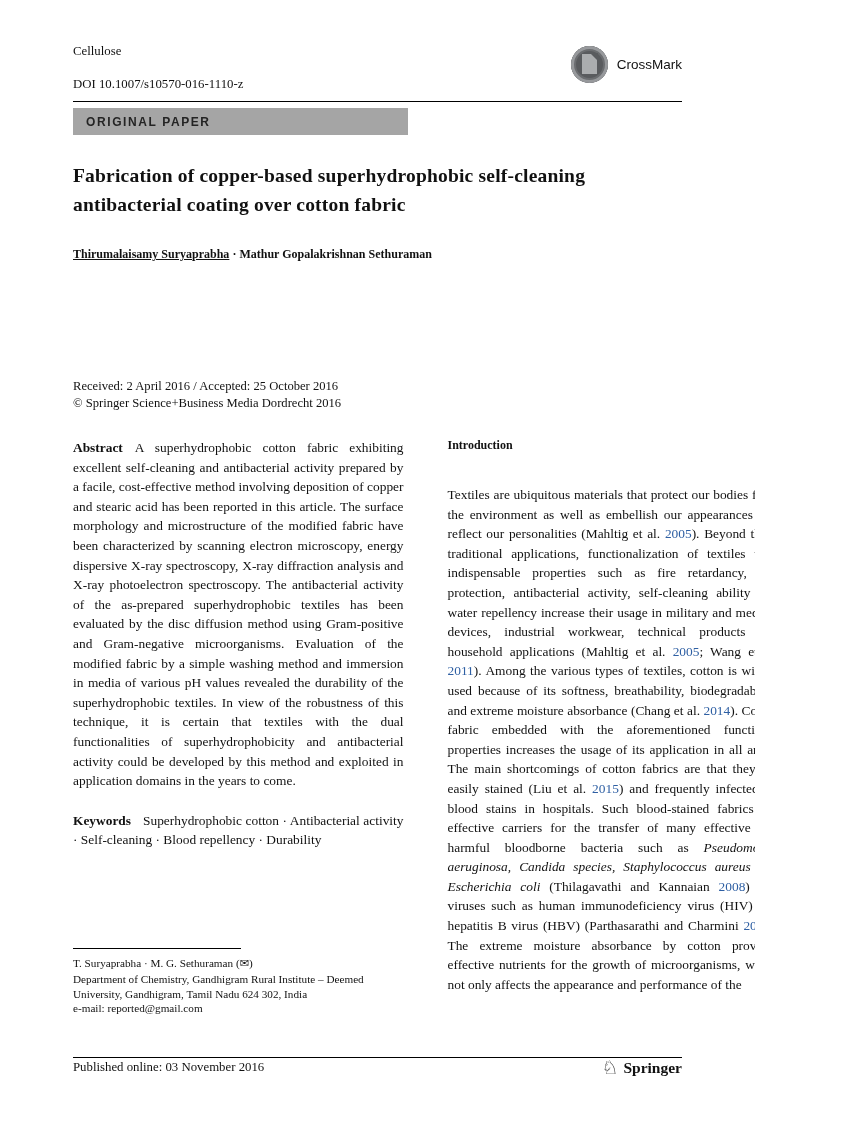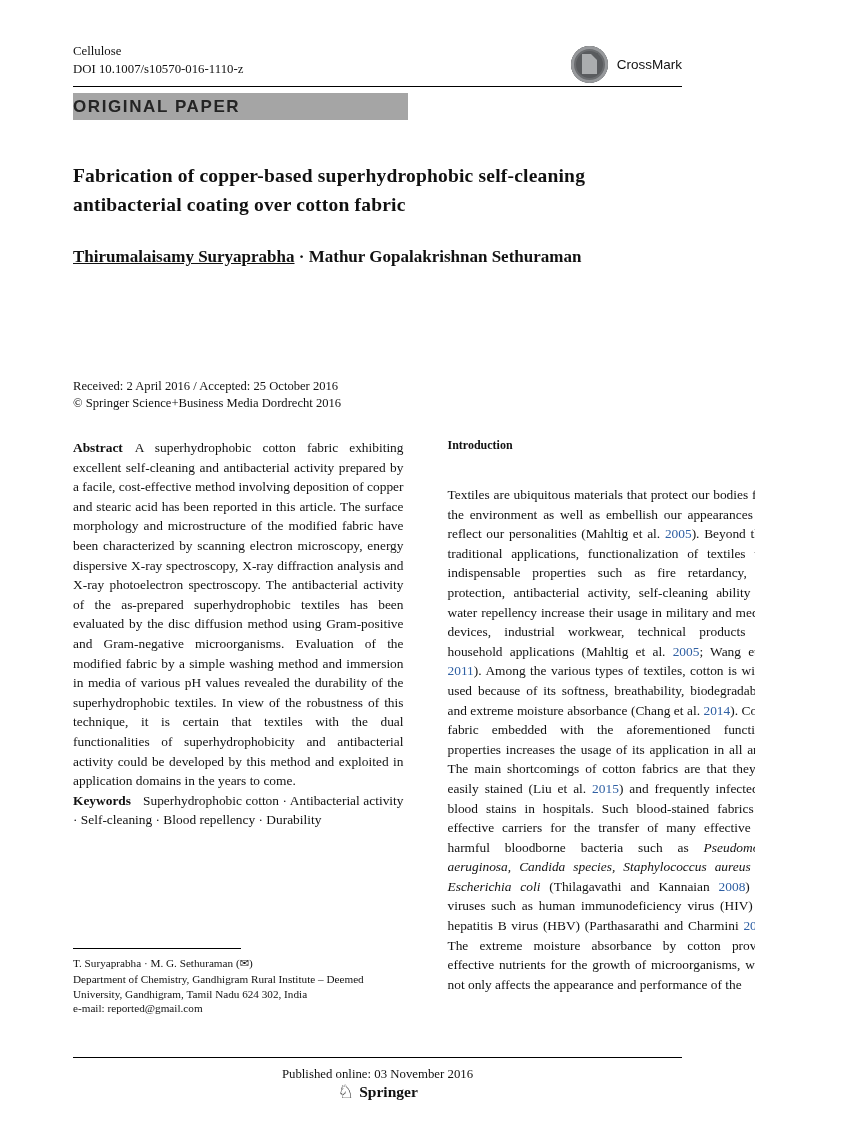--- a/index.html
+++ b/index.html
@@ -3,62 +3,62 @@
 <meta charset="utf-8">
 <style>
   * { margin:0; padding:0; box-sizing:border-box; }
   html,body { background:#ffffff; }
   body { font-family:"Liberation Serif", serif; color:#111; }
   .page { position:relative; width:755px; height:1146px; background:#fff; overflow:hidden; }
 
   
   .header-block { position:absolute; top:44px; left:73px; right:73px; }
   .journal-name { font-size:12.8px; }
-  .doi { font-size:12.8px; margin-top:3px; }
+  .doi { font-size:12.8px; margin-top:18px; }
   .header-rule { border-top:1px solid #000; margin-top:9px; }
   .banner { margin-top:6px; width:335px; height:27px; display:flex; align-items:center;
-            background:var(--banner_bg,#a5a5a5); color:#242424;
-            font-family:"Liberation Sans", sans-serif; font-weight:bold; font-size:17px;
+            padding-left:13px; background:var(--banner_bg,#a5a5a5); color:#242424;
+            font-family:"Liberation Sans", sans-serif; font-weight:bold; font-size:12px;
             letter-spacing:1.6px; }
 
   
   .crossmark { position:absolute; top:46px; right:73px; display:flex; align-items:center; gap:9px; cursor:pointer; }
   .cm-circle { width:37px; height:37px; border-radius:50%; background:#595b5e; position:relative;
                box-shadow: inset 0 0 0 3px #97999c, inset 0 0 0 5px #6b6d70; }
   .cm-page { position:absolute; left:11px; top:8px; width:15px; height:20px; background:#abadaf; }
   .cm-page::after { content:""; position:absolute; right:-1px; top:-1px; border:4px solid transparent;
                     border-top-color:#595b5e; border-right-color:#595b5e; }
   .cm-text { font-family:"Liberation Sans", sans-serif; font-size:13.5px; color:#111; }
 
   
   .title { position:absolute; top:162px; left:73px; right:95px; font-size:19.5px; font-weight:bold;
            line-height:28.5px; letter-spacing:0.2px; }
-  .authors { position:absolute; top:247px; left:73px; font-size:17px; font-weight:bold; }
+  .authors { position:absolute; top:247px; left:73px; font-size:12px; font-weight:bold; }
   .author-underline { text-decoration:underline; }
   .dates { position:absolute; top:378px; left:73px; font-size:12.6px; line-height:17px; }
 
   
   .columns { position:absolute; top:438px; left:73px; width:705px; display:flex; gap:44px; }
   .col { width:335px; }
   .body-text { font-size:13.4px; line-height:19.6px; text-align:justify; }
   .b { font-weight:bold; }
   .label-gap { display:inline-block; width:12px; }
-  .keywords { }
+  .keywords { margin-top:20px; }
   .section-heading { font-weight:bold; font-size:12px; margin-bottom:32px; }
   .cite-link { color:var(--link,#2e5fa3); cursor:pointer; }
   .italic { font-style:italic; }
 
   
   .footnote { position:absolute; top:948px; left:73px; width:335px; font-size:11.2px; line-height:14.8px; }
   .fn-rule { width:168px; border-top:1px solid #000; margin-bottom:7px; }
   .fn-affil { margin-top:1px; }
 
   
   .footer { position:absolute; top:1057px; left:73px; right:73px; border-top:1px solid #000;
-            padding-top:9px; display:flex; justify-content:space-between; align-items:center;flex-direction:column; }
+            display:flex; justify-content:space-between; align-items:center; }
   .published { font-size:12.8px; }
   .springer { display:flex; align-items:center; gap:5px; font-size:15.5px; font-weight:600; }
   .sp-glyph { font-size:19px; font-weight:normal; line-height:1; }
 </style>
 </head>
 <body>
 
 <div class="page">
 
   <div class="header-block">

